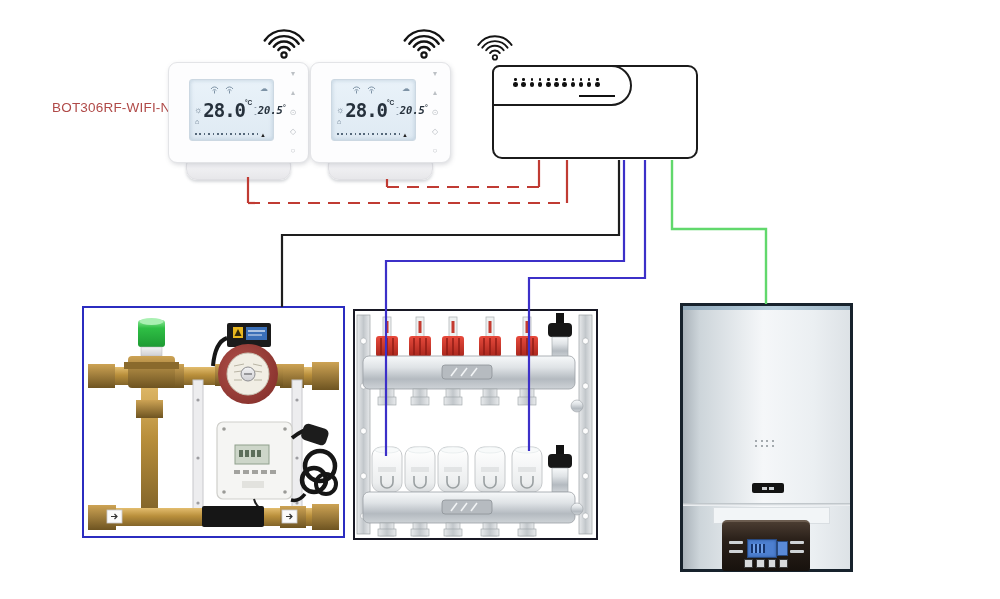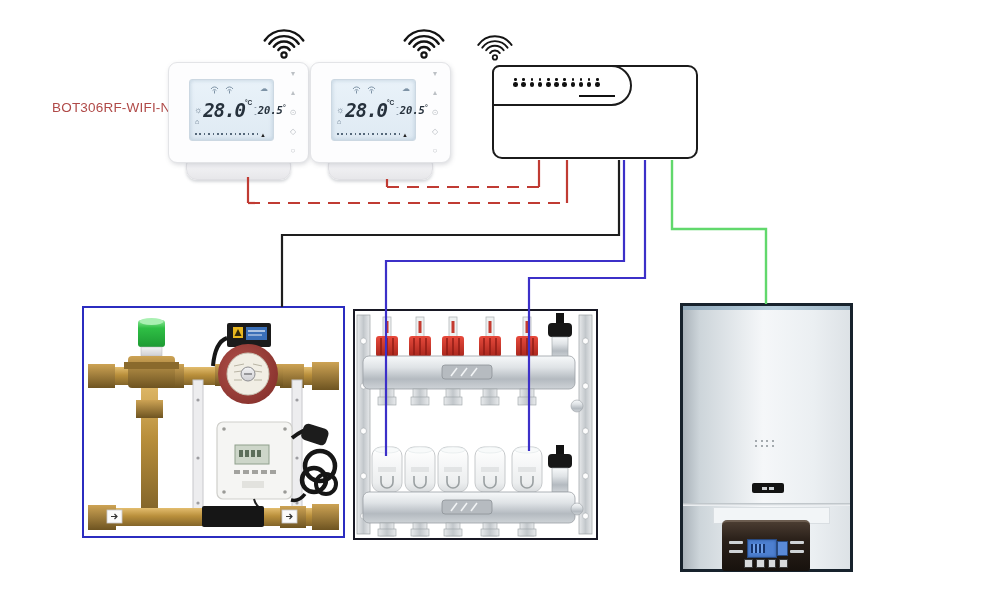--- a/index.html
+++ b/index.html
@@ -20,21 +20,21 @@
   .tstat-base{position:absolute;left:18px;top:96px;width:103px;height:20px;background:linear-gradient(#f7f7f9,#e7e7ea);
     border:1px solid #dfdfe3;border-radius:7px 7px 11px 11px;box-shadow:0 2px 3px rgba(120,125,135,.3);z-index:1;}
   .lcd{position:absolute;left:20px;top:16px;width:83px;height:60px;background:linear-gradient(#e9f2f9,#dfeaf3);
     border:1px solid #ccd8e2;border-radius:3px;box-shadow:inset 0 0 4px rgba(110,140,165,.35);}
   .lcd-top{position:absolute;left:6px;top:4px;right:5px;height:10px;display:flex;align-items:center;color:#7e93a6;}
   .lcd-top .rfgap{flex:0 0 4px;}
   .lcd-top .spring{flex:1;}
   .lcd-cloud{font-size:8px;line-height:8px;color:#7e93a6;}
   .lcd-main{position:absolute;left:4px;top:16px;right:4px;height:28px;display:flex;align-items:center;color:#26313c;}
   .lcd-main .sun{font-size:9px;color:#5f7386;margin-right:1px;}
-  .lcd-main .cur{font-family:"DejaVu Sans Mono",monospace;font-weight:bold;font-style:italic;font-size:19px;letter-spacing:-1px;}
+  .lcd-main .cur{font-family:"DejaVu Sans Mono",monospace;font-weight:bold;font-size:19px;letter-spacing:-1px;}
   .lcd-main .cur-u{font-size:6.5px;font-weight:bold;align-self:flex-start;margin-top:3px;}
   .lcd-main .sep{font-size:7px;color:#4b5d6e;margin:0 1px 0 2px;}
   .lcd-main .set{font-family:"DejaVu Sans Mono",monospace;font-weight:bold;font-style:italic;font-size:10.5px;}
   .lcd-main .set-u{font-size:7px;font-weight:bold;align-self:flex-start;margin-top:8px;}
   .lcd-bottom{position:absolute;left:5px;bottom:4px;right:5px;height:12px;}
   .lcd-bottom .home{position:absolute;left:0;top:-6px;font-size:7px;color:#5f7386;}
   .sched{position:absolute;left:0;bottom:1px;width:66px;height:2px;
     background:repeating-linear-gradient(90deg,#55687a 0 1.6px,transparent 1.6px 4.4px);}
   .lcd-bottom .marker{position:absolute;right:2px;bottom:-2px;font-size:6px;color:#222;}
   .btncol{position:absolute;right:8px;top:6px;width:14px;height:86px;display:flex;flex-direction:column;

